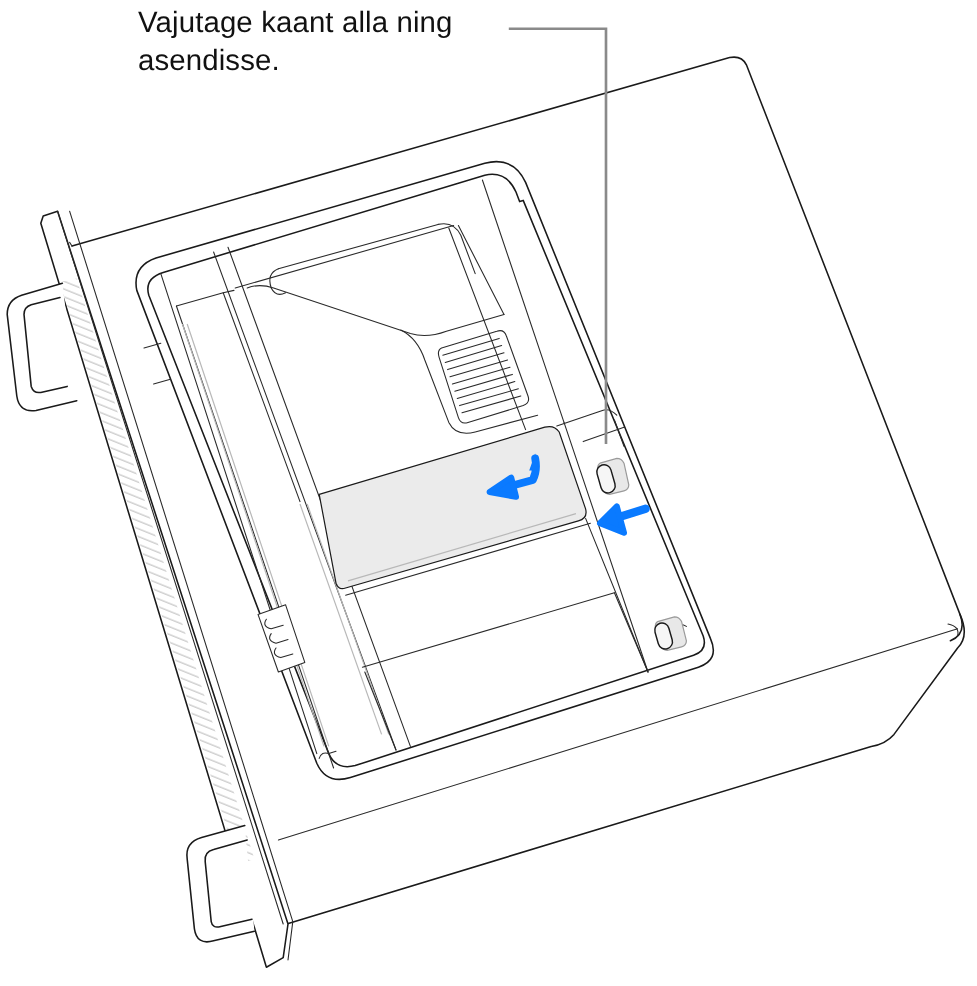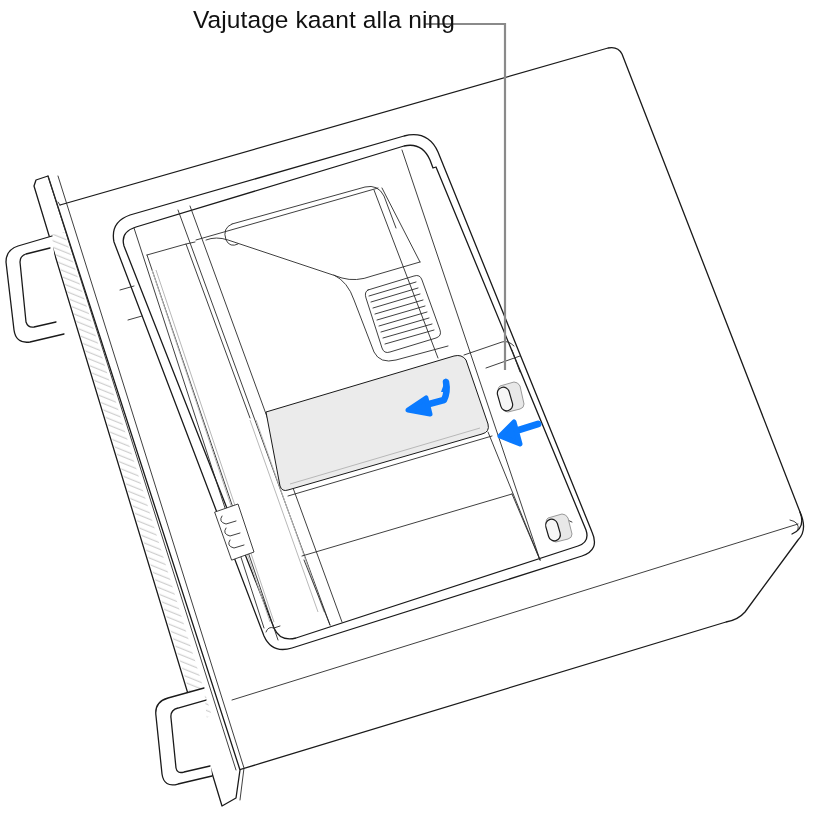--- a/index.html
+++ b/index.html
@@ -17,21 +17,20 @@
     .callout-text {
       position: absolute;
       left: 115px;
       top: 4px;
       width: 340px;
       font-size: 24.5px;
       line-height: 31px;
       color: #111111;
       letter-spacing: 0.1px;
       z-index: 2;
-      text-align: right;
     }
     .callout-text span { display: block; white-space: nowrap; }
     svg.illustration {
       position: absolute;
       left: 0;
       top: 0;
       width: 814px;
       height: 822px;
       z-index: 1;
     }
@@ -39,20 +38,21 @@
     .ln-thin { fill: none; stroke: #2a2a2a; stroke-width: 0.9; stroke-linejoin: round; stroke-linecap: round; }
     .ln-grey { fill: none; stroke: #b8b8b8; stroke-width: 1; }
     .fill-white { fill: #ffffff; }
     .leader { fill: none; stroke: #8a8a8a; stroke-width: 2.2; }
   </style>
 </head>
 <body>
 
 <div class="callout-text">
   <span>Vajutage kaant alla ning</span>
+  <span>asendisse.</span>
 </div>
 
 <svg class="illustration" viewBox="0 0 814 822" xmlns="http://www.w3.org/2000/svg">
   <defs>
     <pattern id="vent" width="6" height="6" patternUnits="userSpaceOnUse" patternTransform="rotate(-68)">
       <rect width="6" height="6" fill="#ffffff"></rect>
       <line x1="0" y1="0" x2="0" y2="6" stroke="#cfcfcf" stroke-width="2.4"></line>
     </pattern>
   </defs>
 

